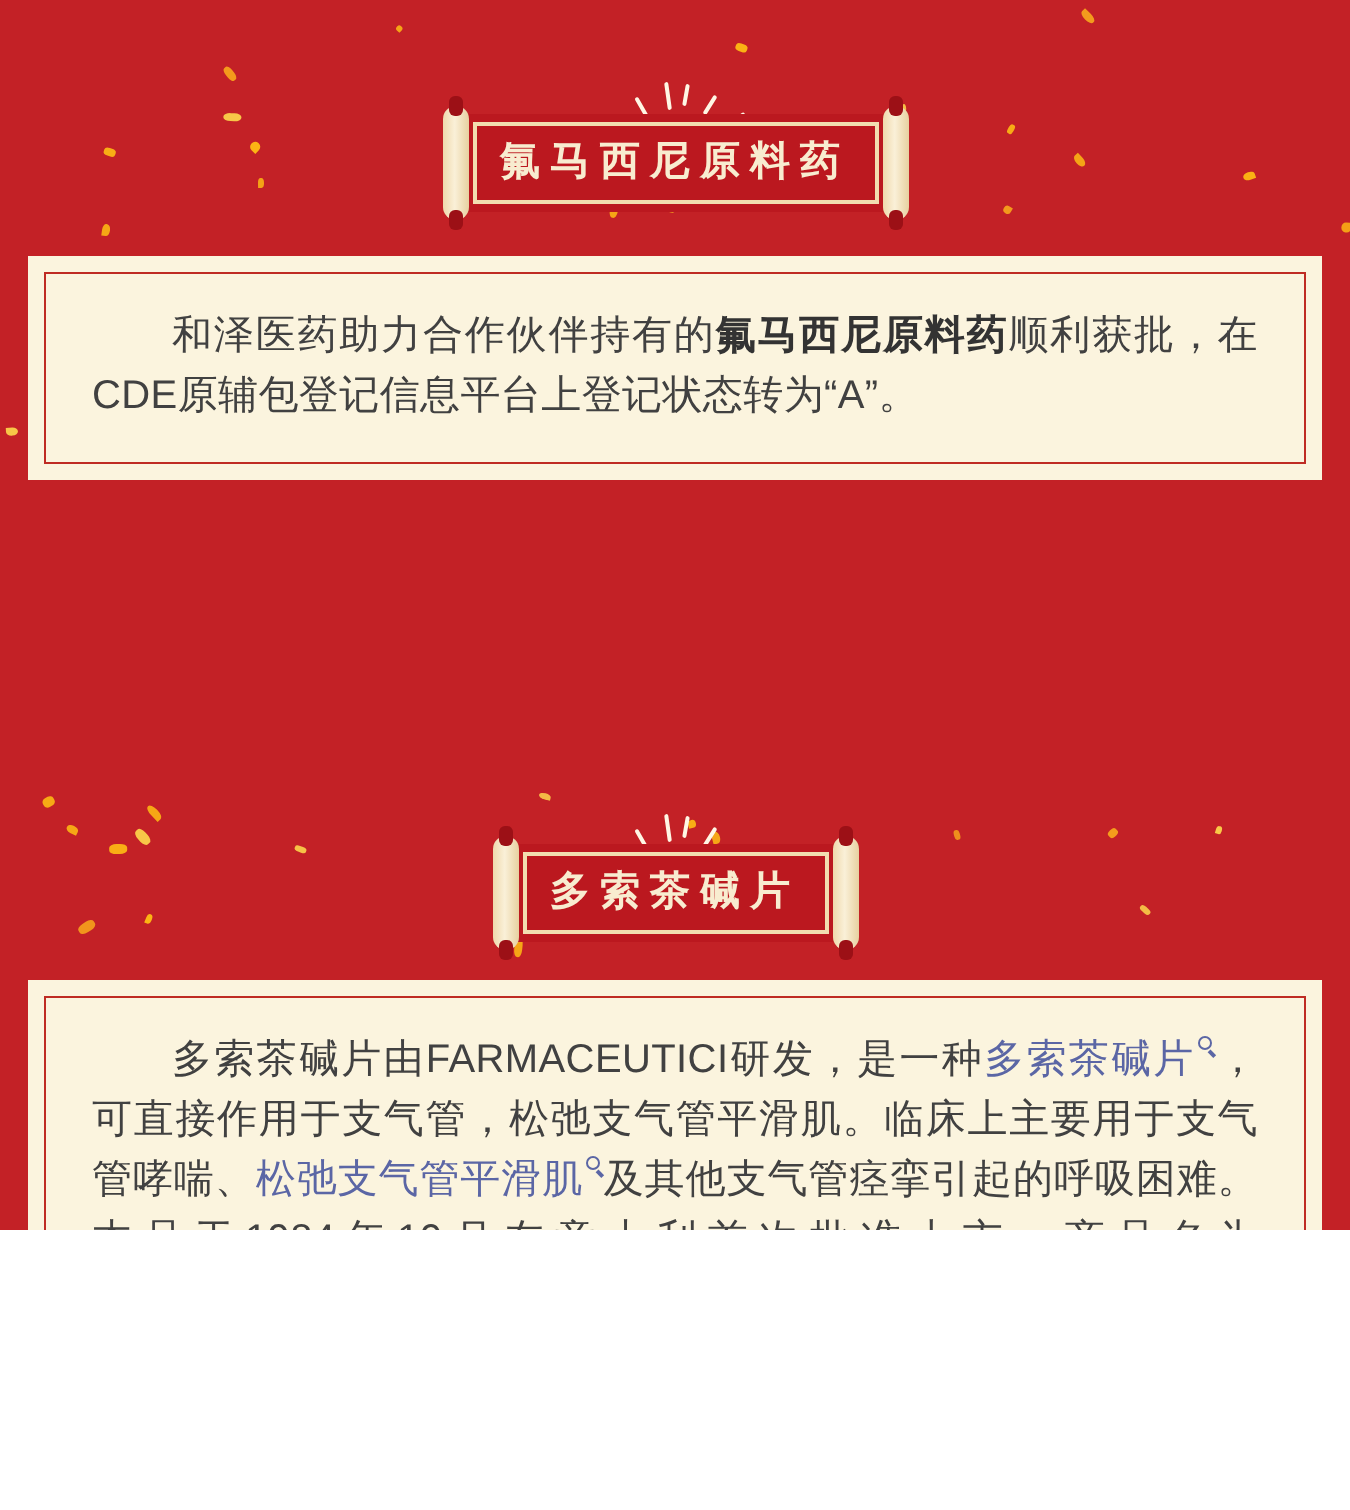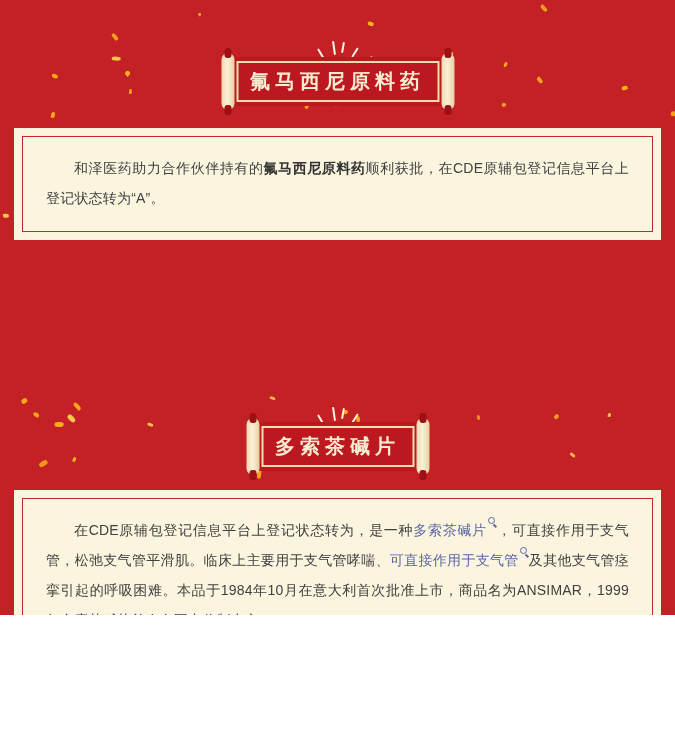--- a/index.html
+++ b/index.html
@@ -31,21 +31,21 @@
   .scroll-roll{position:absolute;top:-4px;width:13px;height:calc(100% + 8px);background:linear-gradient(90deg,#efd9ac,#faf0d8 45%,#e7d0a0);border-radius:7px;}
   .scroll-roll.left{left:-11px;}
   .scroll-roll.right{right:-11px;}
   .scroll-roll::before,.scroll-roll::after{content:'';position:absolute;left:3px;width:7px;height:10px;background:#9c1016;border-radius:3px;}
   .scroll-roll::before{top:-5px;}
   .scroll-roll::after{bottom:-5px;}
 
   
   .card{position:absolute;left:14px;width:647px;background:var(--card-bg,#fbf4de);padding:8px;box-sizing:border-box;z-index:2;}
   .card-inner{border:1.5px solid var(--card-border,#bf2b23);padding:16px 23px 18px 23px;}
-  .card p{margin:0;font-size:14px;line-height:30px;color:var(--text,#414141);text-align:justify;text-indent:2em;letter-spacing:0.2px;}
+  .card p{margin:0;font-size:20px;line-height:30px;color:var(--text,#414141);text-align:justify;text-indent:2em;letter-spacing:0.2px;}
   .card p + p{margin-top:16px;}
   .card b{font-weight:bold;color:#333;}
 
   
   .term-link{color:var(--link,#5b66a5);cursor:pointer;}
   .mag{display:inline-block;position:relative;width:10px;height:12px;vertical-align:6px;}
   .mag::before{content:'';position:absolute;top:0;left:1px;width:5px;height:5px;border:1.5px solid var(--link,#5b66a5);border-radius:50%;}
   .mag::after{content:'';position:absolute;left:7px;top:7px;width:1.6px;height:4px;background:var(--link,#5b66a5);transform:rotate(-45deg);}
 
   
@@ -155,21 +155,21 @@
       <span class="scroll-roll left"></span>
       <div class="scroll-panel-inner">
         <span class="scroll-title">多索茶碱片</span>
       </div>
       <span class="scroll-roll right"></span>
     </div>
   </div>
 
   <div class="card" style="top:490px;">
     <div class="card-inner">
-      <p><span>在CDE原辅包登记信息平台上登记状态转为，是一种</span><span class="term-link"><span>多索茶碱片</span><sup class="mag"></sup></span><span>，可直接作用于支气管，松弛支气管平滑肌。临床上主要用于支气管哮喘、</span><span class="term-link"><span>可直接作用于支气管</span><sup class="mag"></sup></span><span>及其他支气管痉挛引起的呼吸困难。本品于1984年10月在意大利首次批准上市，商品名为ANSIMAR，1999年多索茶碱片首次在国内仿制上市。</span></p>
+      <p><span>多索茶碱片由FARMACEUTICI研发，是一种</span><span class="term-link"><span>多索茶碱片</span><sup class="mag"></sup></span><span>，可直接作用于支气管，松弛支气管平滑肌。临床上主要用于支气管哮喘、</span><span class="term-link"><span>松弛支气管平滑肌</span><sup class="mag"></sup></span><span>及其他支气管痉挛引起的呼吸困难。本品于1984年10月在意大利首次批准上市，商品名为ANSIMAR，1999年多索茶碱片首次在国内仿制上市。</span></p>
     </div>
   </div>
 
   <div class="bottom-scroll">
     <span class="knob left"></span>
     <span class="bar"></span>
     <span class="knob right"></span>
   </div>
 
 </div>

